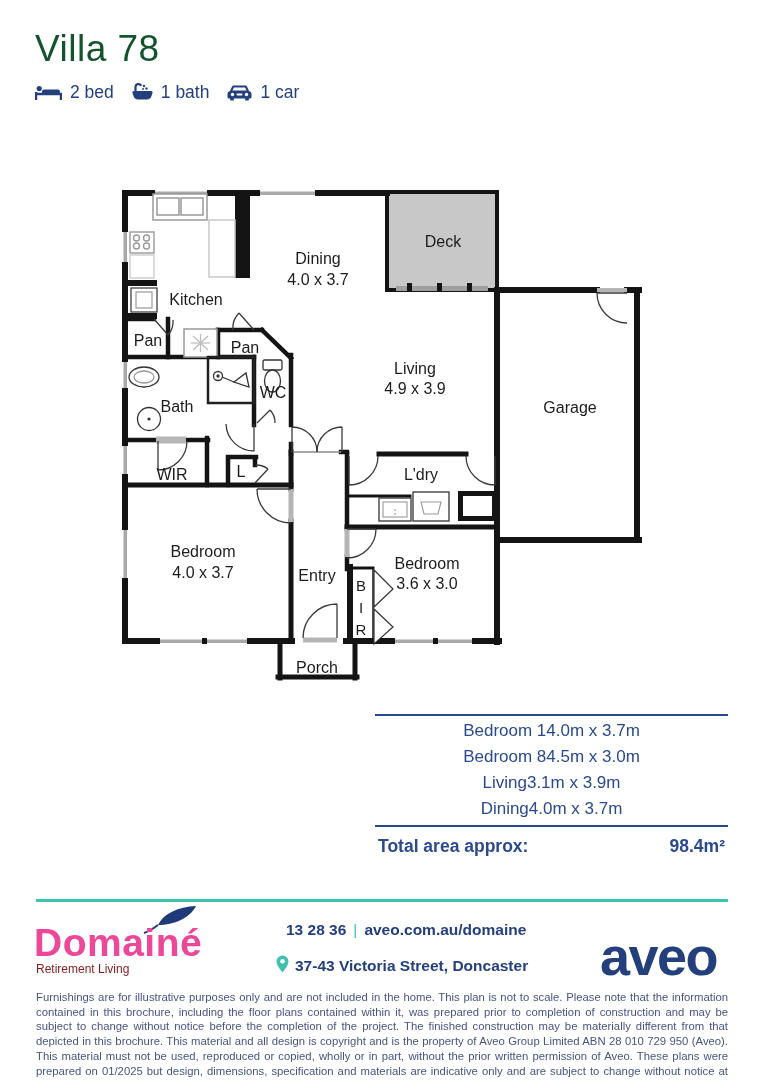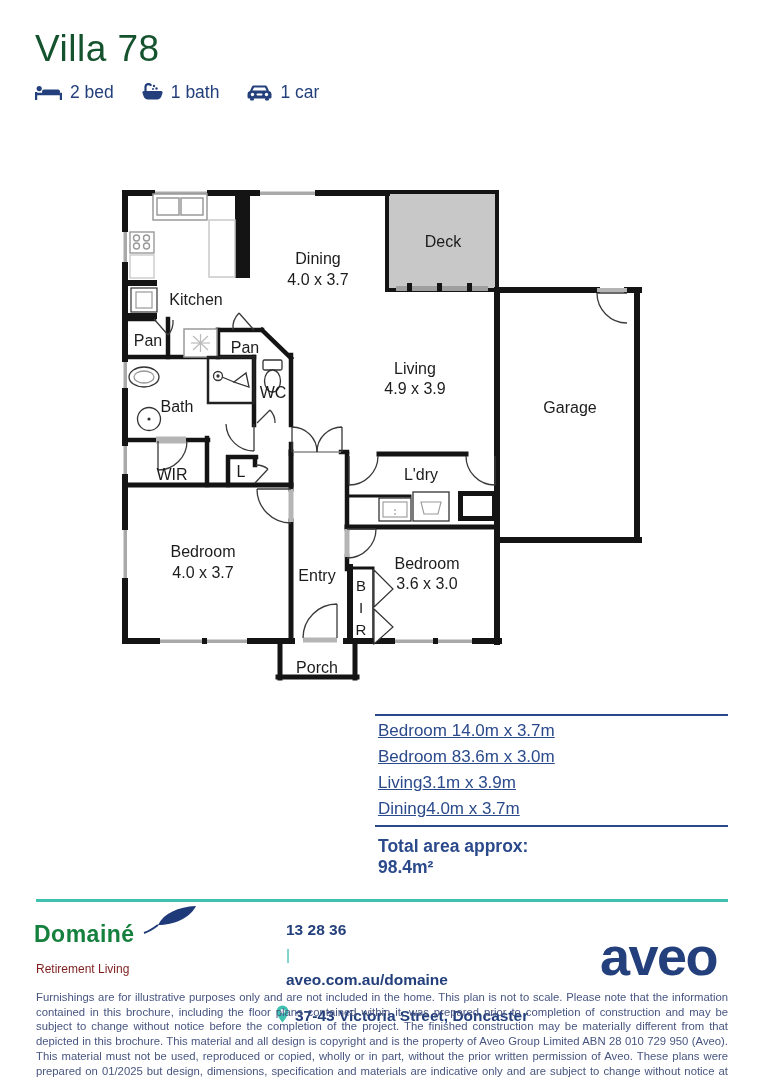--- a/index.html
+++ b/index.html
@@ -1,42 +1,42 @@
 <!DOCTYPE html>
 <html><head>
 <meta charset="utf-8">
 <style>
   html,body{margin:0;padding:0;}
   body{width:764px;height:1080px;position:relative;background:#ffffff;
        font-family:"Liberation Sans",sans-serif;overflow:hidden;}
   
   #page-title{position:absolute;left:35px;top:28px;font-size:37px;font-weight:500;
               color:#14532d;letter-spacing:0.5px;}
-  #features{position:absolute;left:35px;top:82px;display:flex;align-items:center;gap:28px;}
+  #features{position:absolute;left:35px;top:82px;display:flex;align-items:center;gap:18px;}
   .feature{display:flex;align-items:center;gap:8px;color:#24407c;font-size:17.5px;font-weight:500;}
   .feature svg{display:block;}
   
   #floorplan{position:absolute;left:110px;top:180px;}
   #floorplan text{font-family:"Liberation Sans",sans-serif;fill:#1c1c1c;font-size:16px;}
   #floorplan text.sm{font-size:15px;}
   
   #dims-table{position:absolute;left:375px;top:714px;width:353px;color:#2b4a8c;font-size:17px;}
   #dims-table .rule{height:0;border-top:2px solid #2b4a8c;}
-  #dims-table .row{display:flex;justify-content:flex-start;padding:5px 3px 2px 3px;height:19px;text-decoration:underline;}
+  #dims-table .row{display:flex;justify-content:center;padding:5px 3px 2px 3px;height:19px;}
   #dims-table .total{display:flex;justify-content:space-between;font-weight:bold;
-                     font-size:17.5px;padding:9px 3px 0 3px;flex-direction:column;}
+                     font-size:17.5px;padding:9px 3px 0 3px;}
   
   #teal-divider{position:absolute;left:36px;top:899px;width:692px;height:3px;background:#3fc1b0;}
   
   #brand{position:absolute;left:32px;top:905px;width:200px;height:80px;}
   #brand-leaf{position:absolute;left:98px;top:0px;}
-  #brand-name{position:absolute;left:2px;top:16px;font-size:23px;font-weight:600;color:#15803d;letter-spacing:0.5px;}
+  #brand-name{position:absolute;left:2px;top:16px;font-size:39px;font-weight:600;color:#ec4899;letter-spacing:0.5px;}
   #brand-tagline{position:absolute;left:4px;top:57px;font-size:12px;font-weight:500;color:#7f1d1d;}
   #contact{position:absolute;left:276px;top:921px;width:260px;color:#24407c;font-weight:bold;font-size:15.5px;}
-  #contact .line1{padding-left:10px;display:flex;gap:7px;align-items:baseline;flex-direction:column;}
+  #contact .line1{padding-left:10px;display:flex;gap:7px;align-items:baseline;}
   #contact .sep{color:#3fc1b0;font-weight:400;}
   #contact .line2{margin-top:16px;display:flex;gap:6px;align-items:center;}
   #aveo-logo{position:absolute;left:600px;top:903px;font-size:54px;font-weight:700;
              color:#24407c;letter-spacing:-1.5px;margin-top:22px;}
   
   #disclaimer{position:absolute;left:36px;top:990px;width:692px;font-size:11.3px;
               line-height:1.305;color:#475580;text-align:justify;}
 </style>
 </head>
 <body>
@@ -278,21 +278,21 @@
 </svg>
 
 <div id="dims-table">
   <div class="rule"></div>
   <div class="row">
     <span>Bedroom 1</span>
     <span>4.0m x 3.7m</span>
   </div>
   <div class="row">
     <span>Bedroom 8</span>
-    <span>3.6m x 3.0m</span>
+    <span>4.5m x 3.0m</span>
   </div>
   <div class="row">
     <span>Living</span>
     <span>3.1m x 3.9m</span>
   </div>
   <div class="row">
     <span>Dining</span>
     <span>4.0m x 3.7m</span>
   </div>
   <div class="rule" style="margin-top:5px;"></div>

